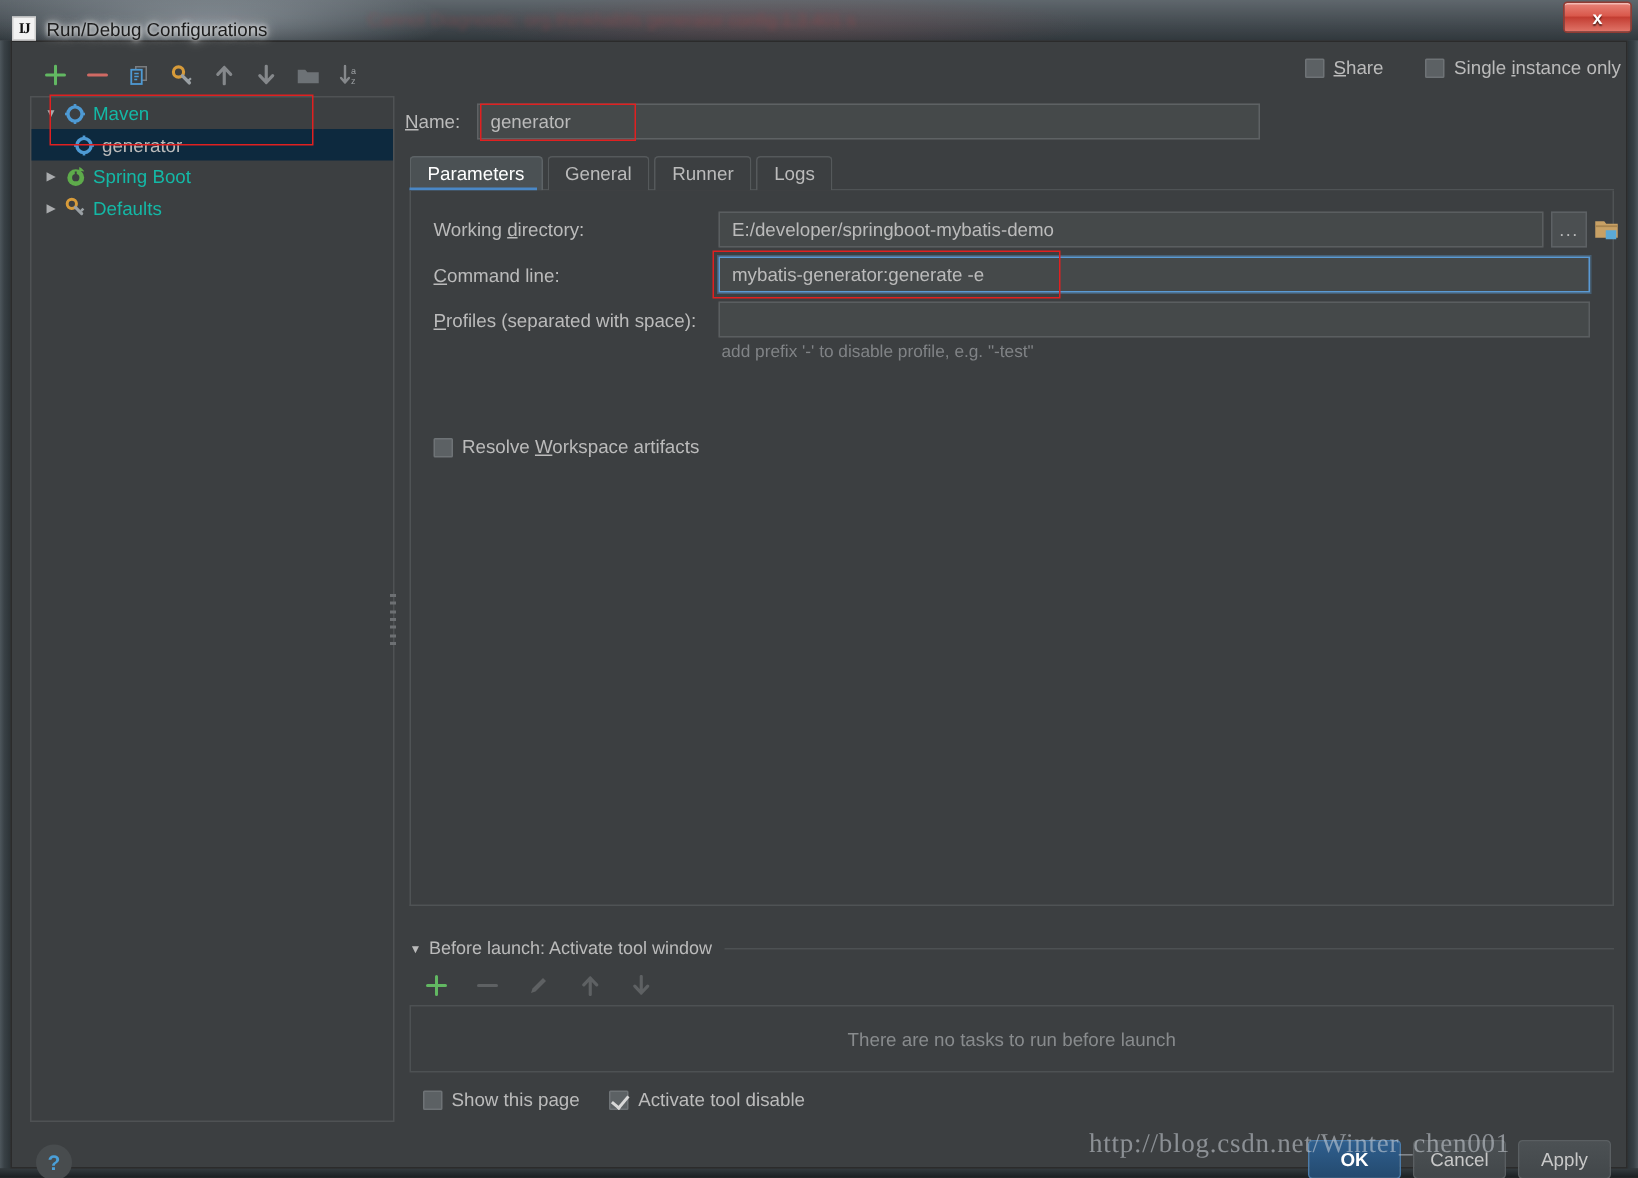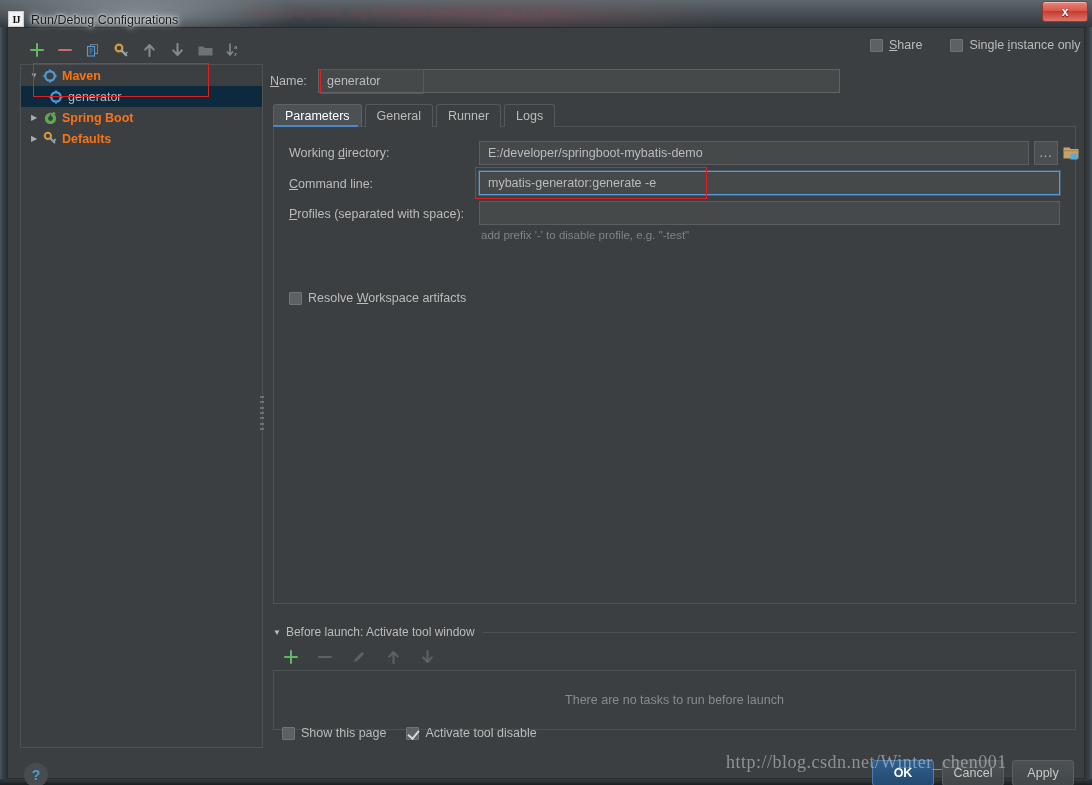--- a/index.html
+++ b/index.html
@@ -136,21 +136,21 @@
     width: 14px; text-align: center;
     color: #a9abad; font-size: 8px;
     display: inline-block;
   }
   .tree-row .t-icon {
     width: 18px; height: 16px;
     display: flex; align-items: center; justify-content: center;
     margin-right: 3px;
   }
   .tree-row .t-label { color: #bbbbbb; }
-  .tree-row.bold .t-label { color: #f97316; font-weight: bold; }
+  .tree-row.bold .t-label { color: #14b8a6; font-weight: normal; }
   .tree-row.child { padding-left: 26px; }
 
   
   .anno {
     position: absolute;
     border: 1px solid #e02020;
     pointer-events: none;
     z-index: 30;
   }
 
@@ -342,21 +342,21 @@
   #bl-twisty { color: #bbbbbb; font-size: 8px; margin-right: 5px; }
   #bl-title  { font-size: 12px; color: #bbbbbb; white-space: nowrap; }
   #bl-line   { flex: 1; height: 1px; background: #4d5153; margin-left: 8px; }
 
   #bl-toolbar {
     position: absolute; left: 10px; top: 610px;
     display: flex; align-items: center; gap: 12px;
   }
   #bl-list {
     position: absolute; left: 3px; top: 634px;
-    width: 803px; height: 60px;
+    width: 803px; height: 45px;
     background: #3c3f41;
     border: 1px solid #4d5153;
     display: flex; align-items: center; justify-content: center;
   }
   #bl-empty { font-size: 12.5px; color: #888b8d; }
 
   #bottom-cbx {
     position: absolute; left: 12px; top: 690px;
     display: flex; align-items: center; gap: 20px;
   }

